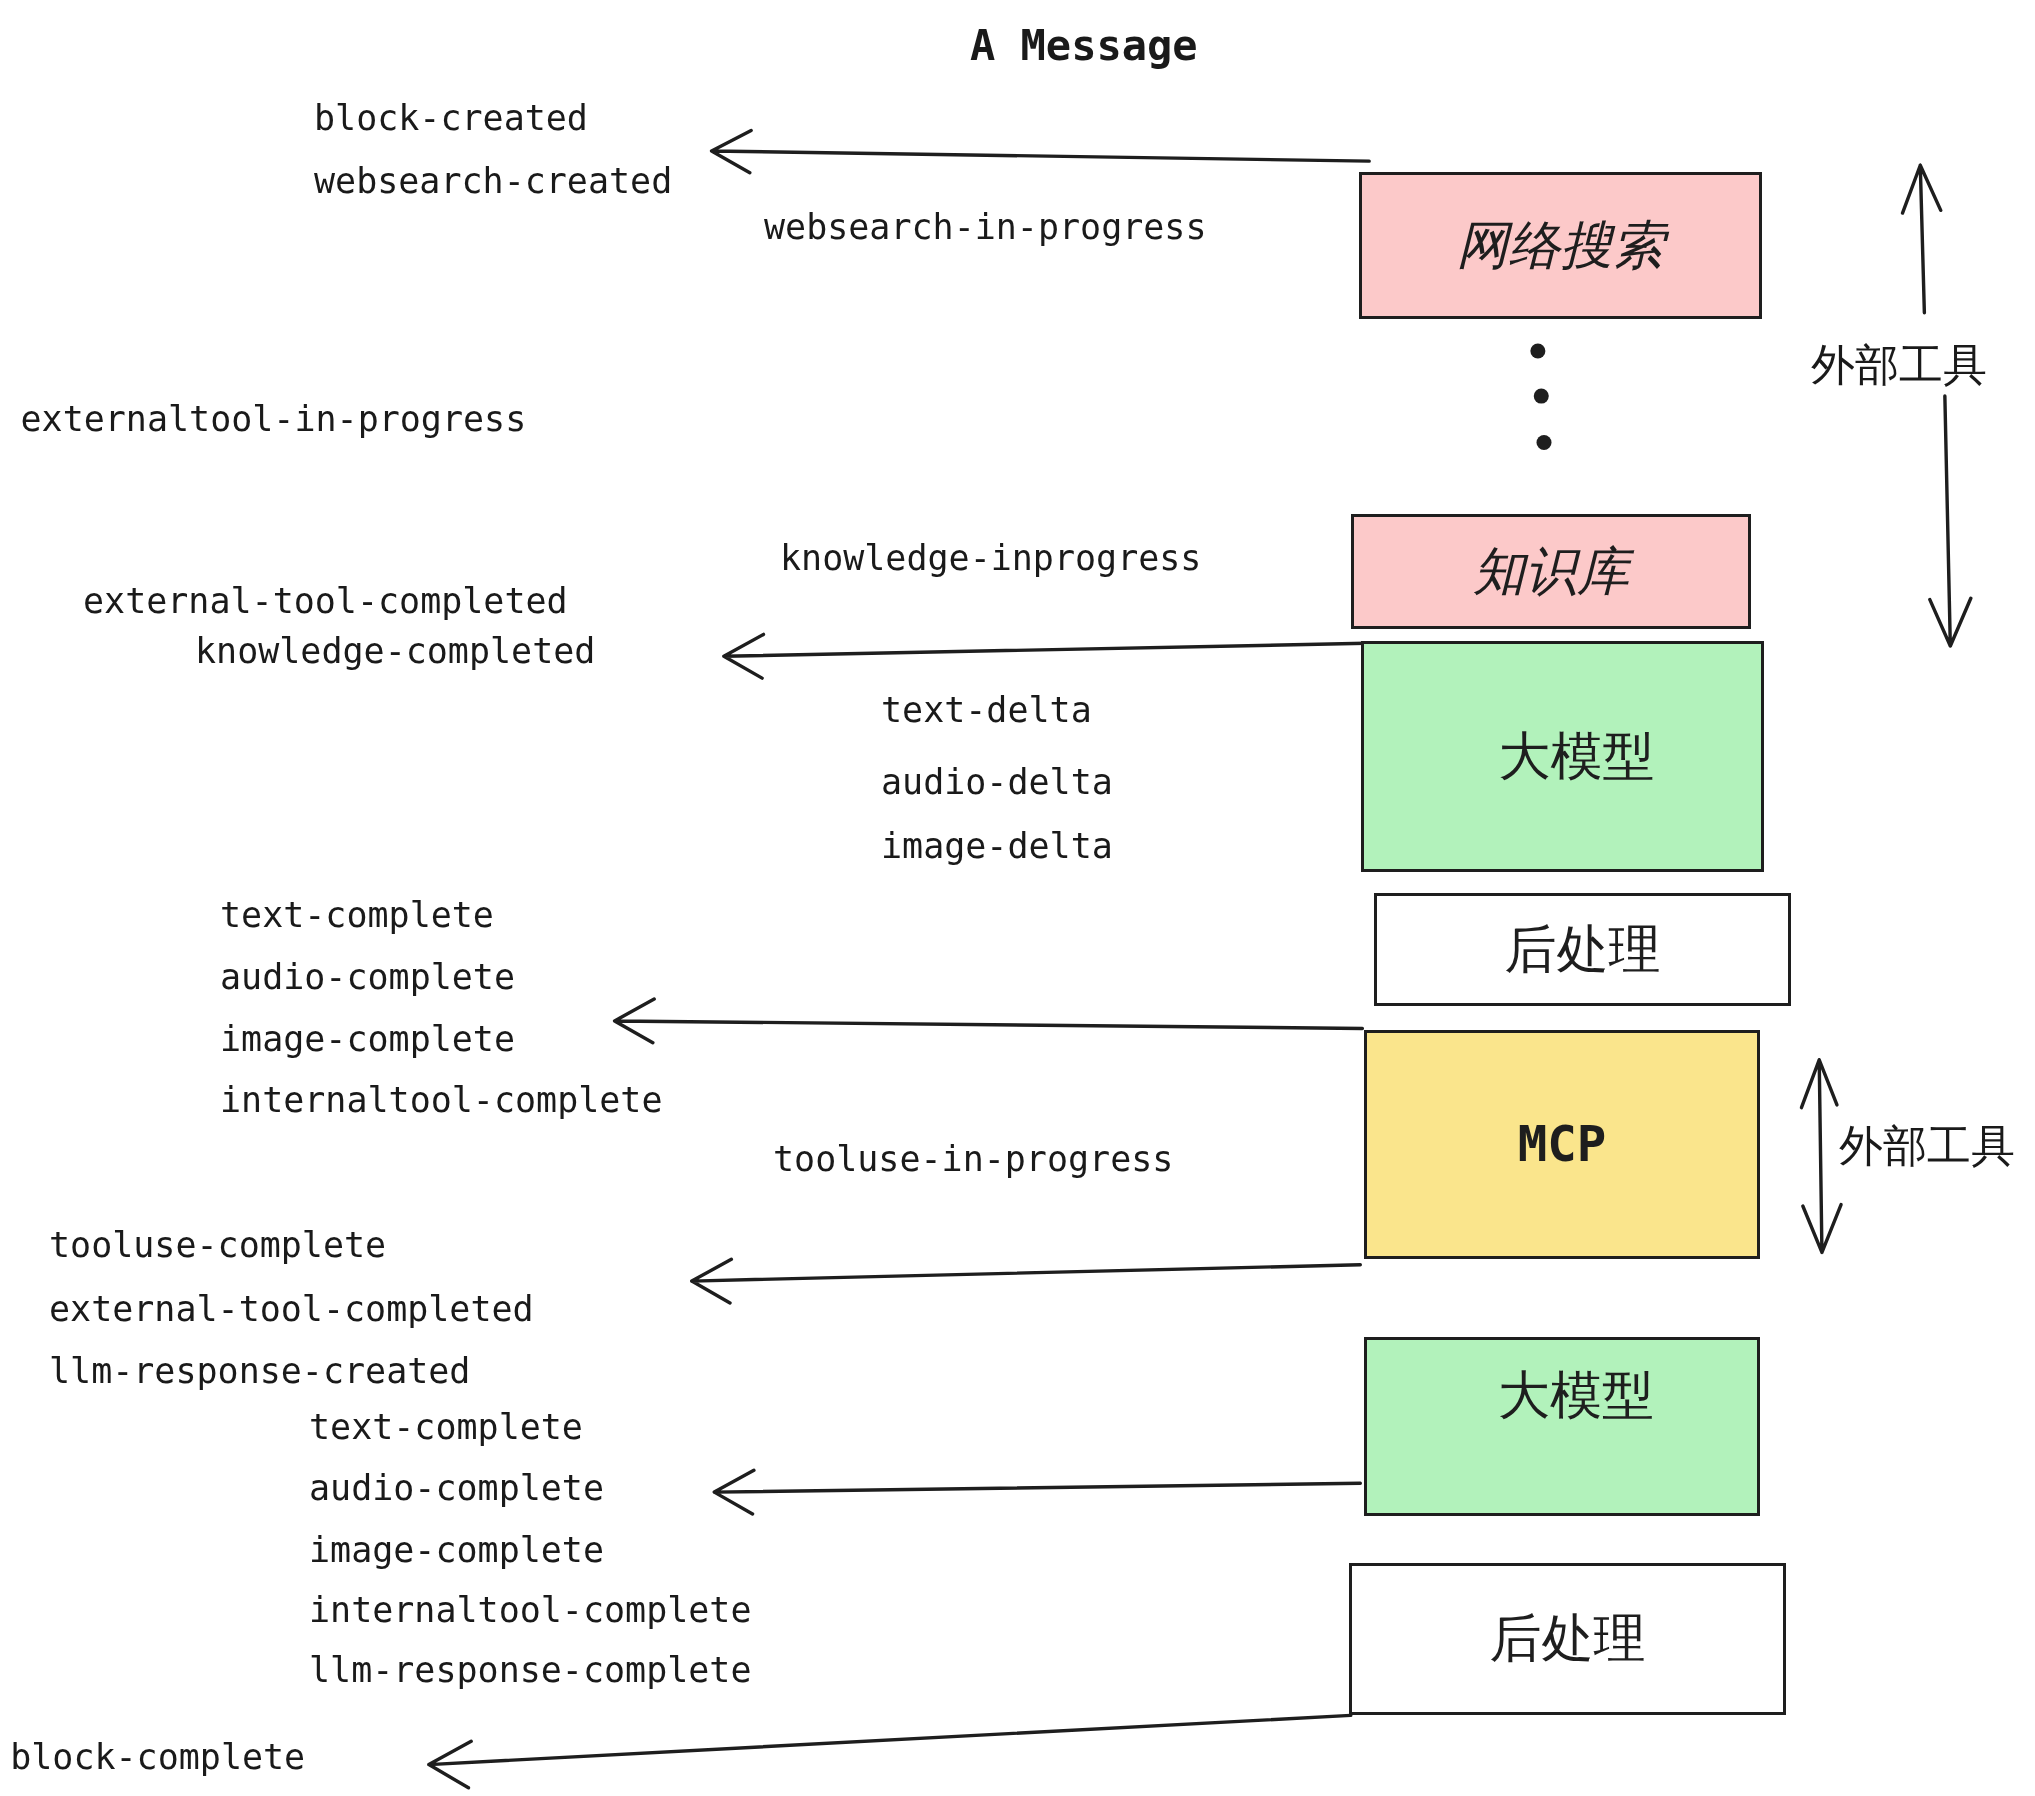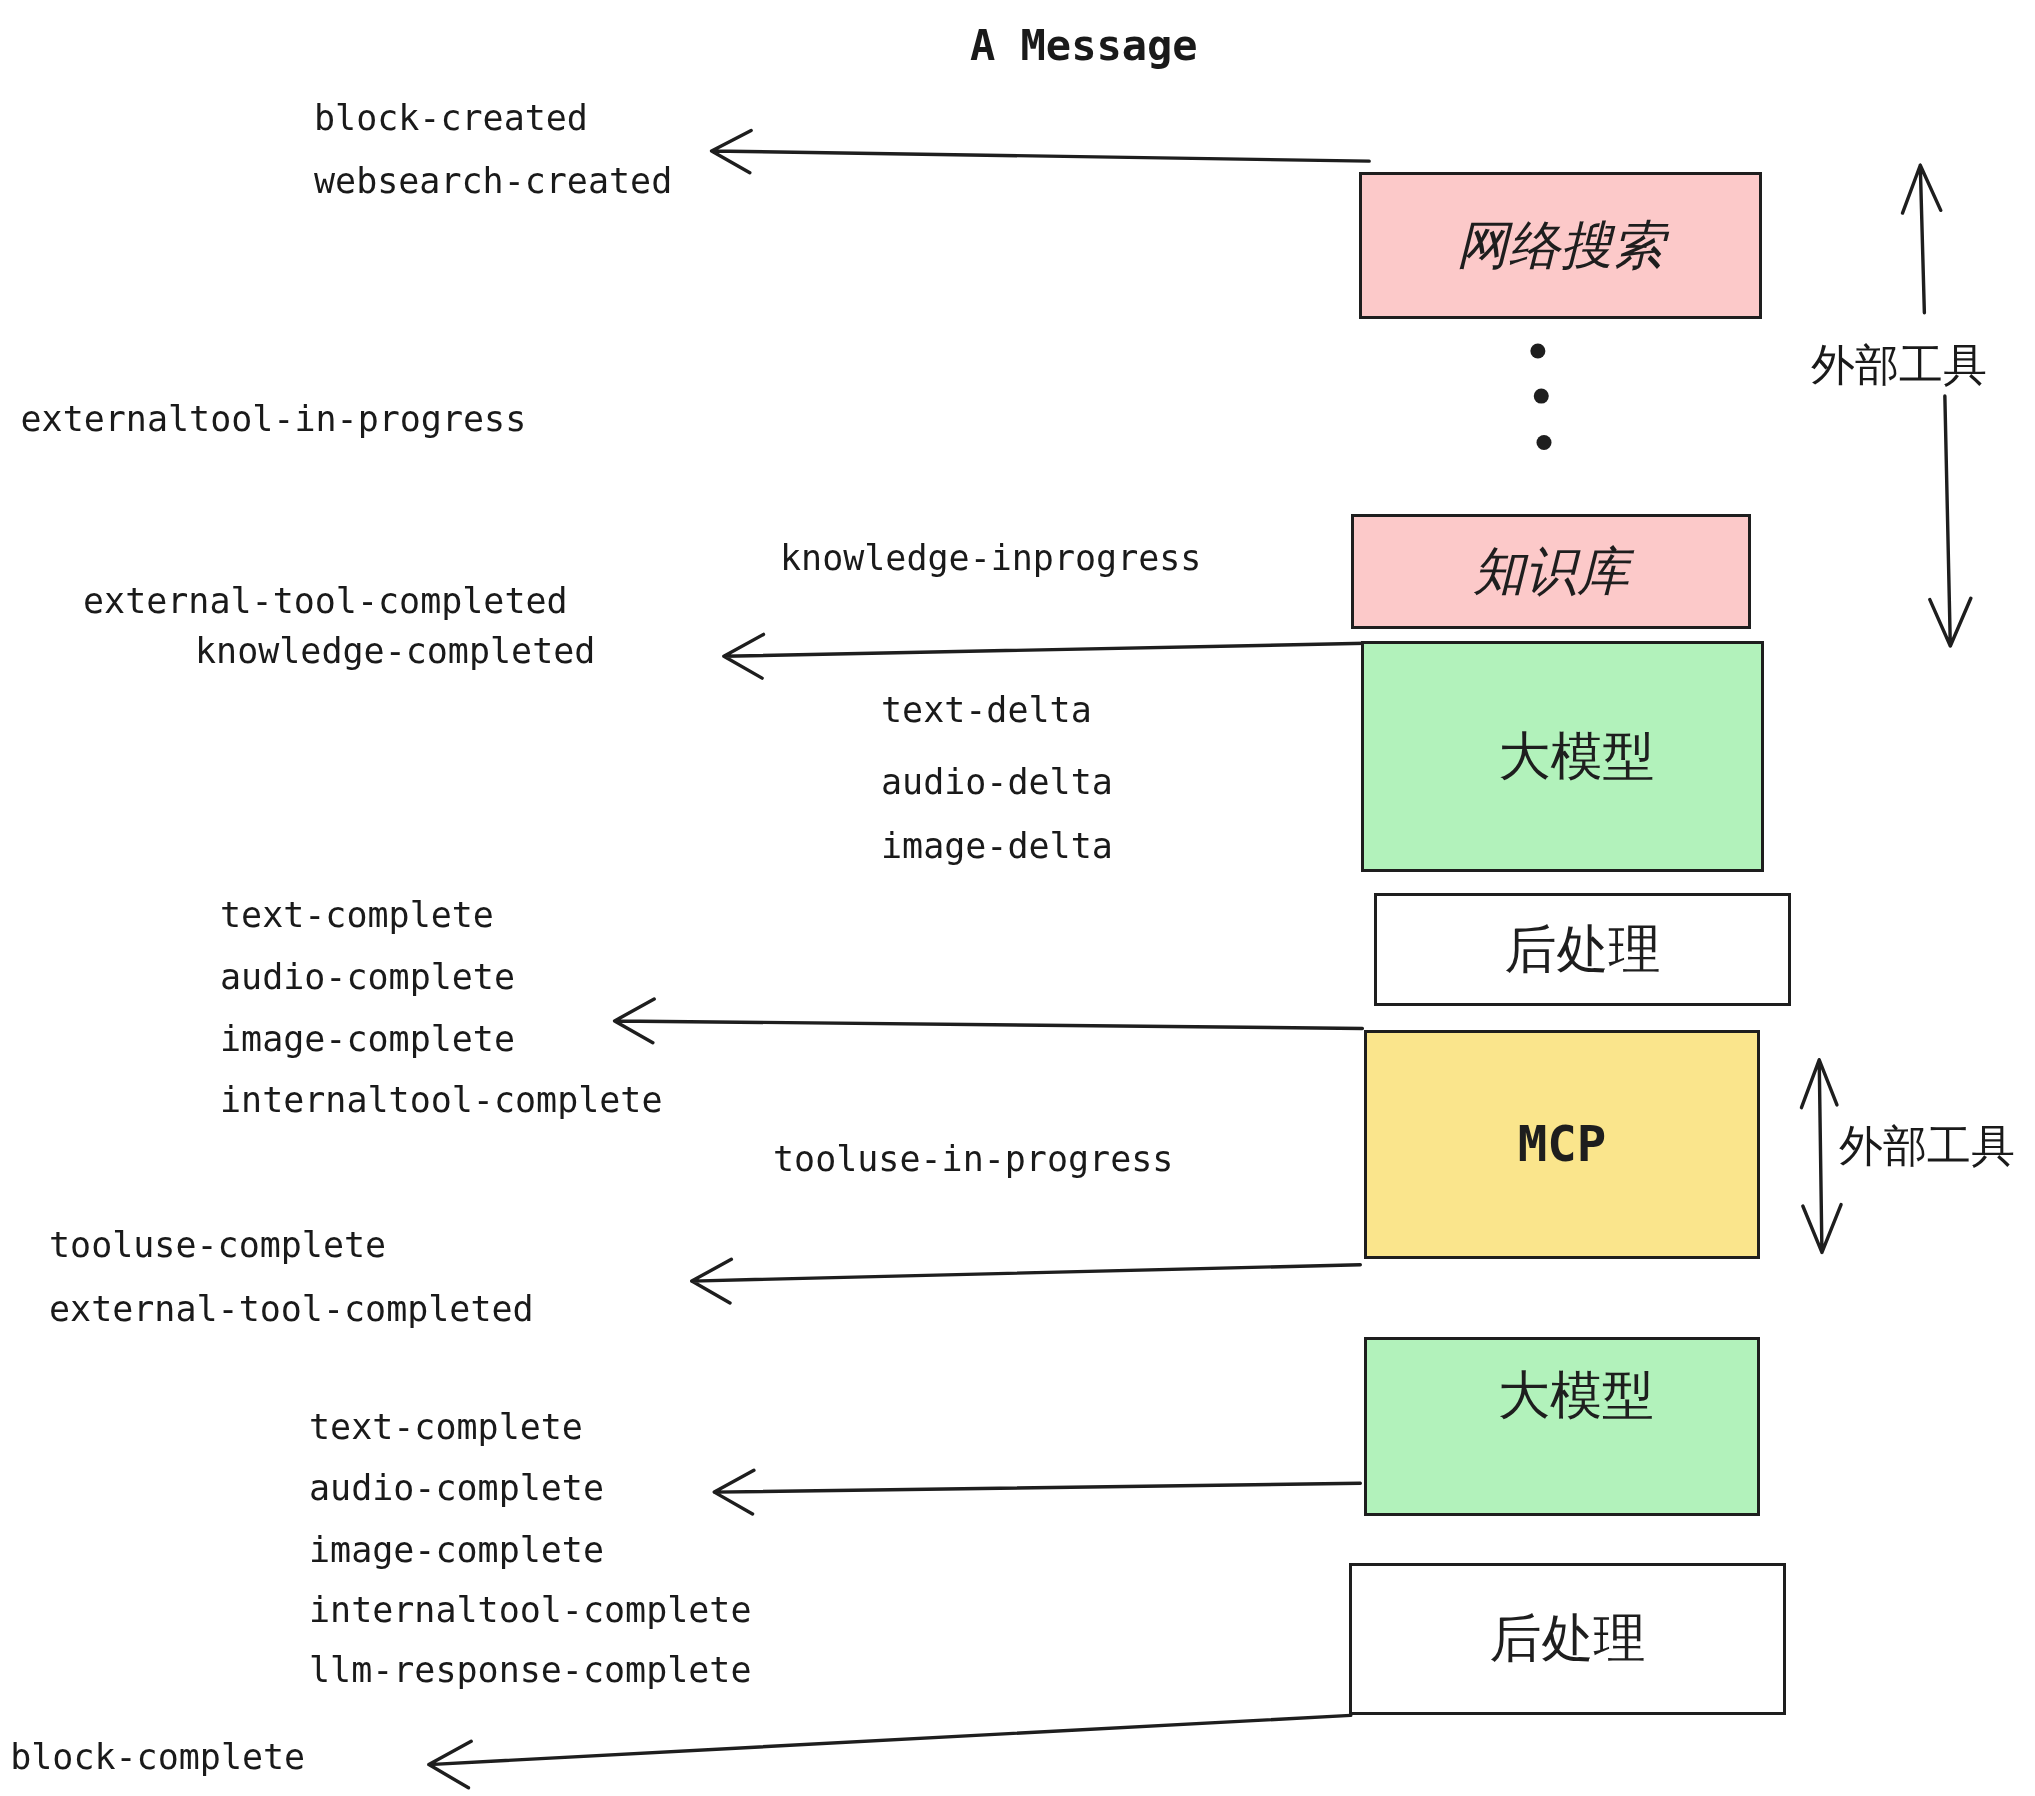--- a/index.html
+++ b/index.html
@@ -83,34 +83,36 @@
       <circle cx="2252" cy="514" r="11"></circle>
       <circle cx="2257" cy="580" r="11"></circle>
       <circle cx="2261" cy="648" r="11"></circle>
     </g>
   </svg>
 
   <div class="title">A Message</div>
 
   <div class="evt" style="left:314px;top:101px">block-created</div>
   <div class="evt" style="left:314px;top:164px">websearch-created</div>
+  <div class="evt" style="left:764px;top:210px">websearch-in-progress</div>
   <div class="evt" style="left:20.5px;top:402px">externaltool-in-progress</div>
   <div class="evt" style="left:780px;top:541px">knowledge-inprogress</div>
   <div class="evt" style="left:83px;top:584px">external-tool-completed</div>
   <div class="evt" style="left:195px;top:634px">knowledge-completed</div>
   <div class="evt" style="left:881px;top:693px">text-delta</div>
   <div class="evt" style="left:881px;top:765px">audio-delta</div>
   <div class="evt" style="left:881px;top:829px">image-delta</div>
   <div class="evt" style="left:220px;top:898px">text-complete</div>
   <div class="evt" style="left:220px;top:960px">audio-complete</div>
   <div class="evt" style="left:220px;top:1022px">image-complete</div>
   <div class="evt" style="left:220px;top:1083px">internaltool-complete</div>
   <div class="evt" style="left:773px;top:1142px">tooluse-in-progress</div>
   <div class="evt" style="left:49px;top:1228px">tooluse-complete</div>
   <div class="evt" style="left:49px;top:1292px">external-tool-completed</div>
+  <div class="evt" style="left:49px;top:1354px">llm-response-created</div>
   <div class="evt" style="left:309px;top:1410px">text-complete</div>
   <div class="evt" style="left:309px;top:1471px">audio-complete</div>
   <div class="evt" style="left:309px;top:1533px">image-complete</div>
   <div class="evt" style="left:309px;top:1593px">internaltool-complete</div>
   <div class="evt" style="left:309px;top:1653px">llm-response-complete</div>
   <div class="evt" style="left:10.2px;top:1740px">block-complete</div>
 
   <div class="box pink" style="left:1359px;top:172px;width:403px;height:147px">
     <span>网络搜索</span>
   </div>

